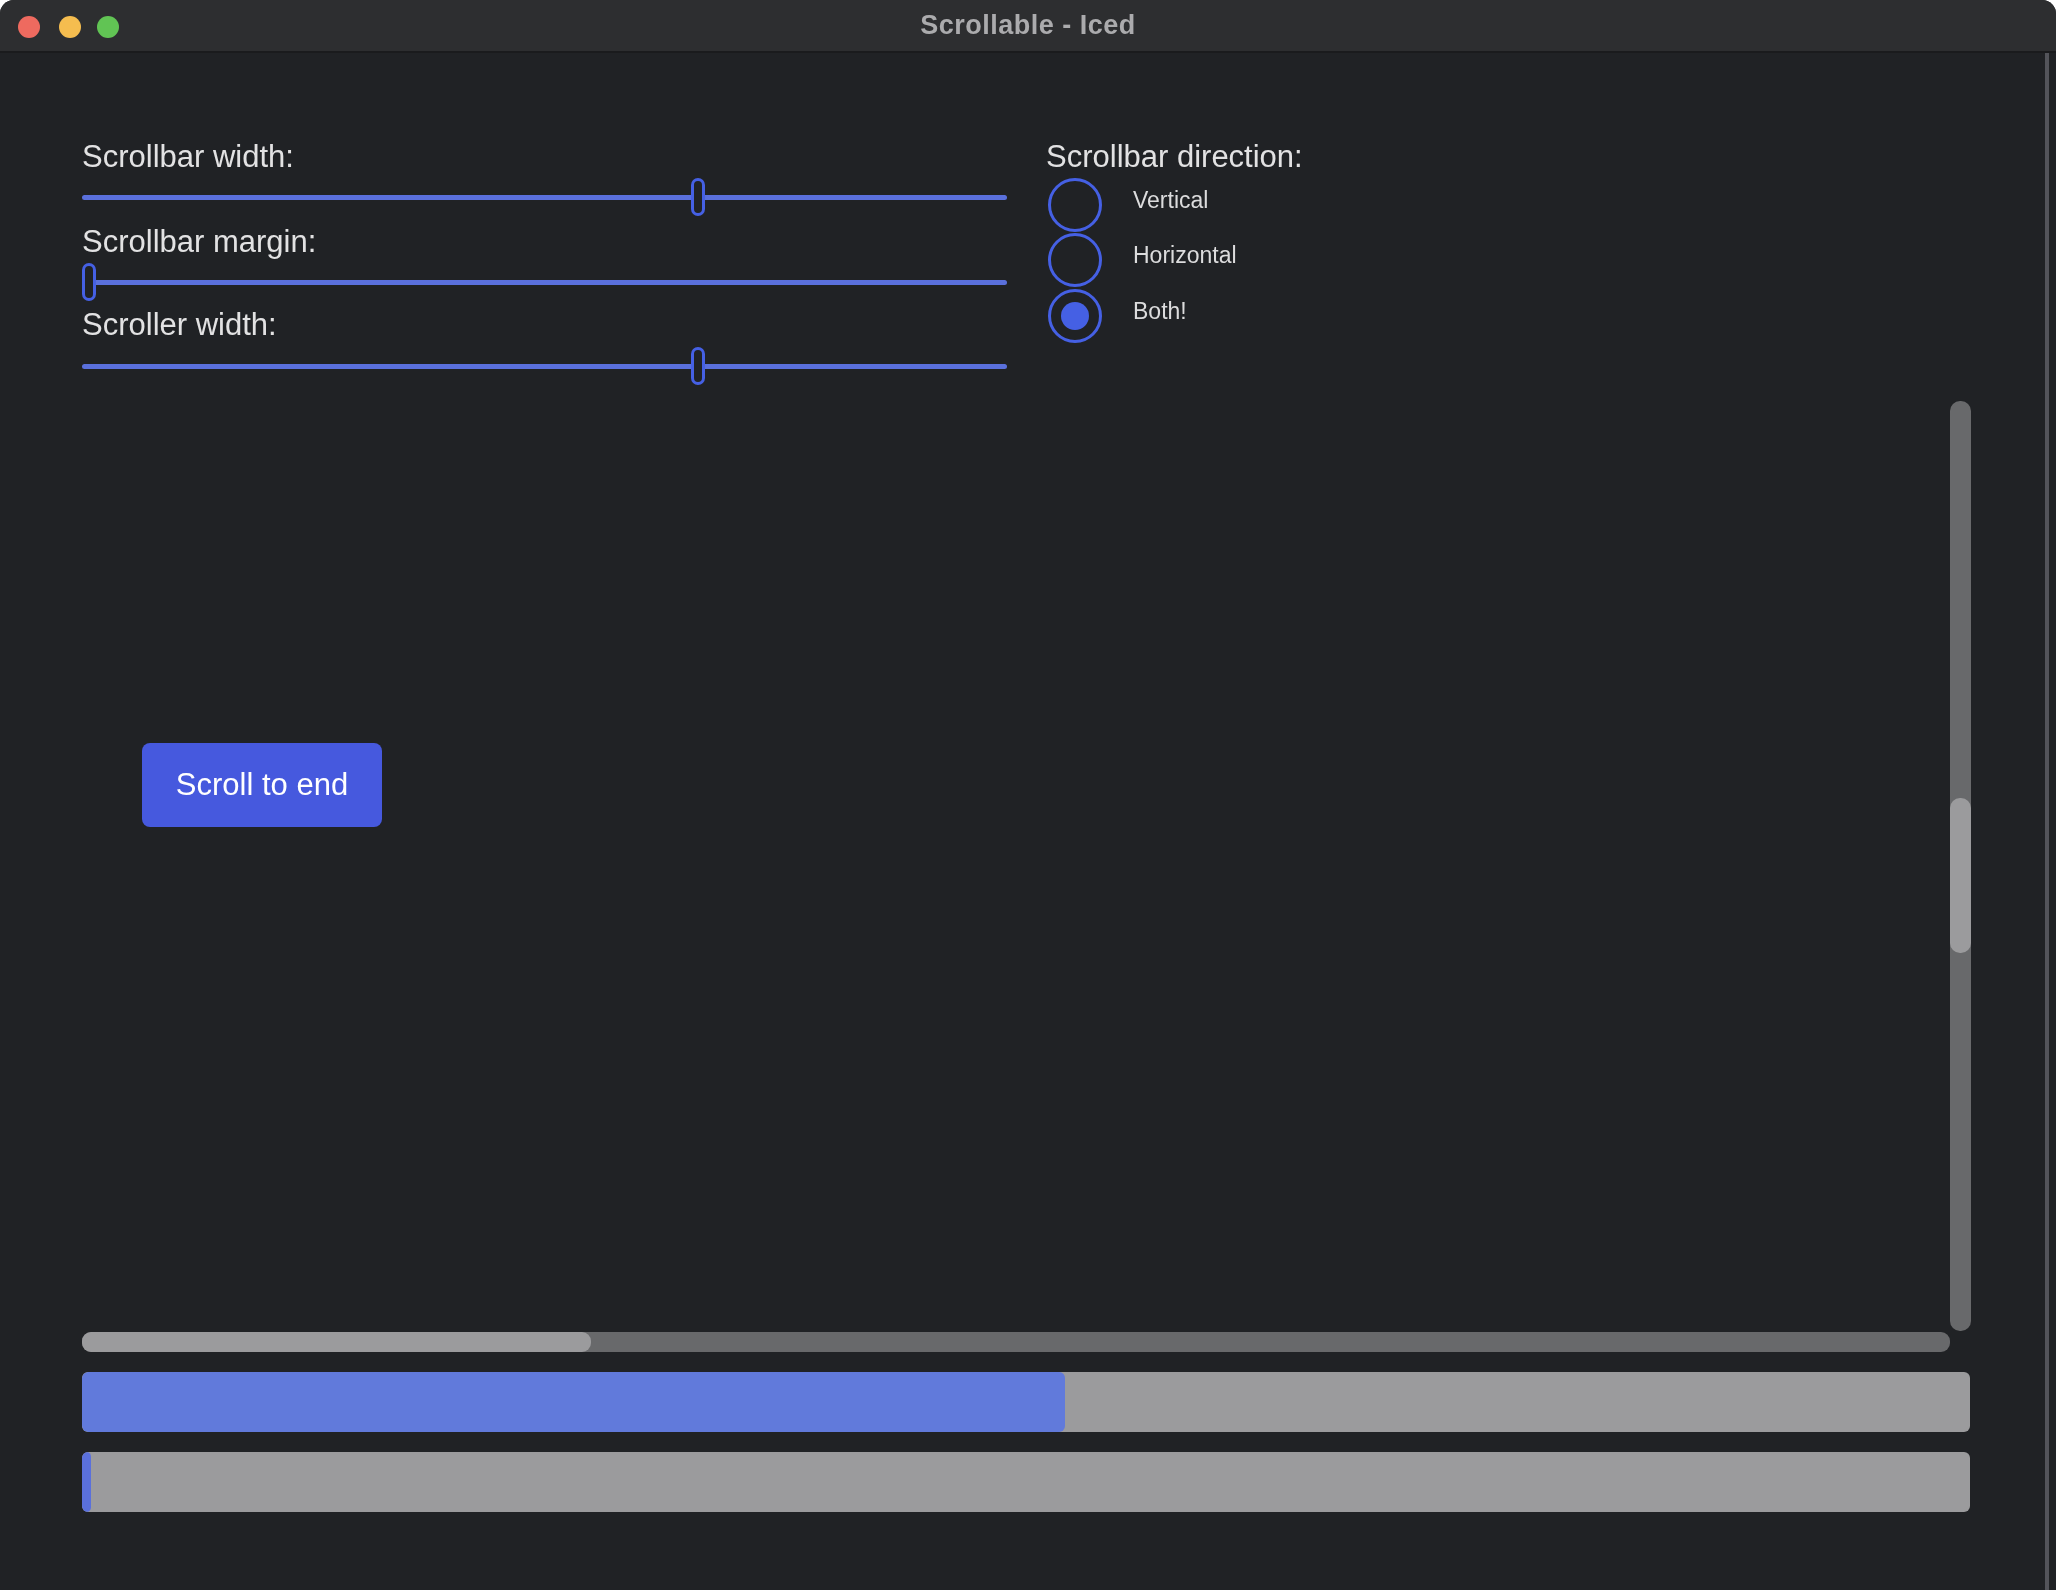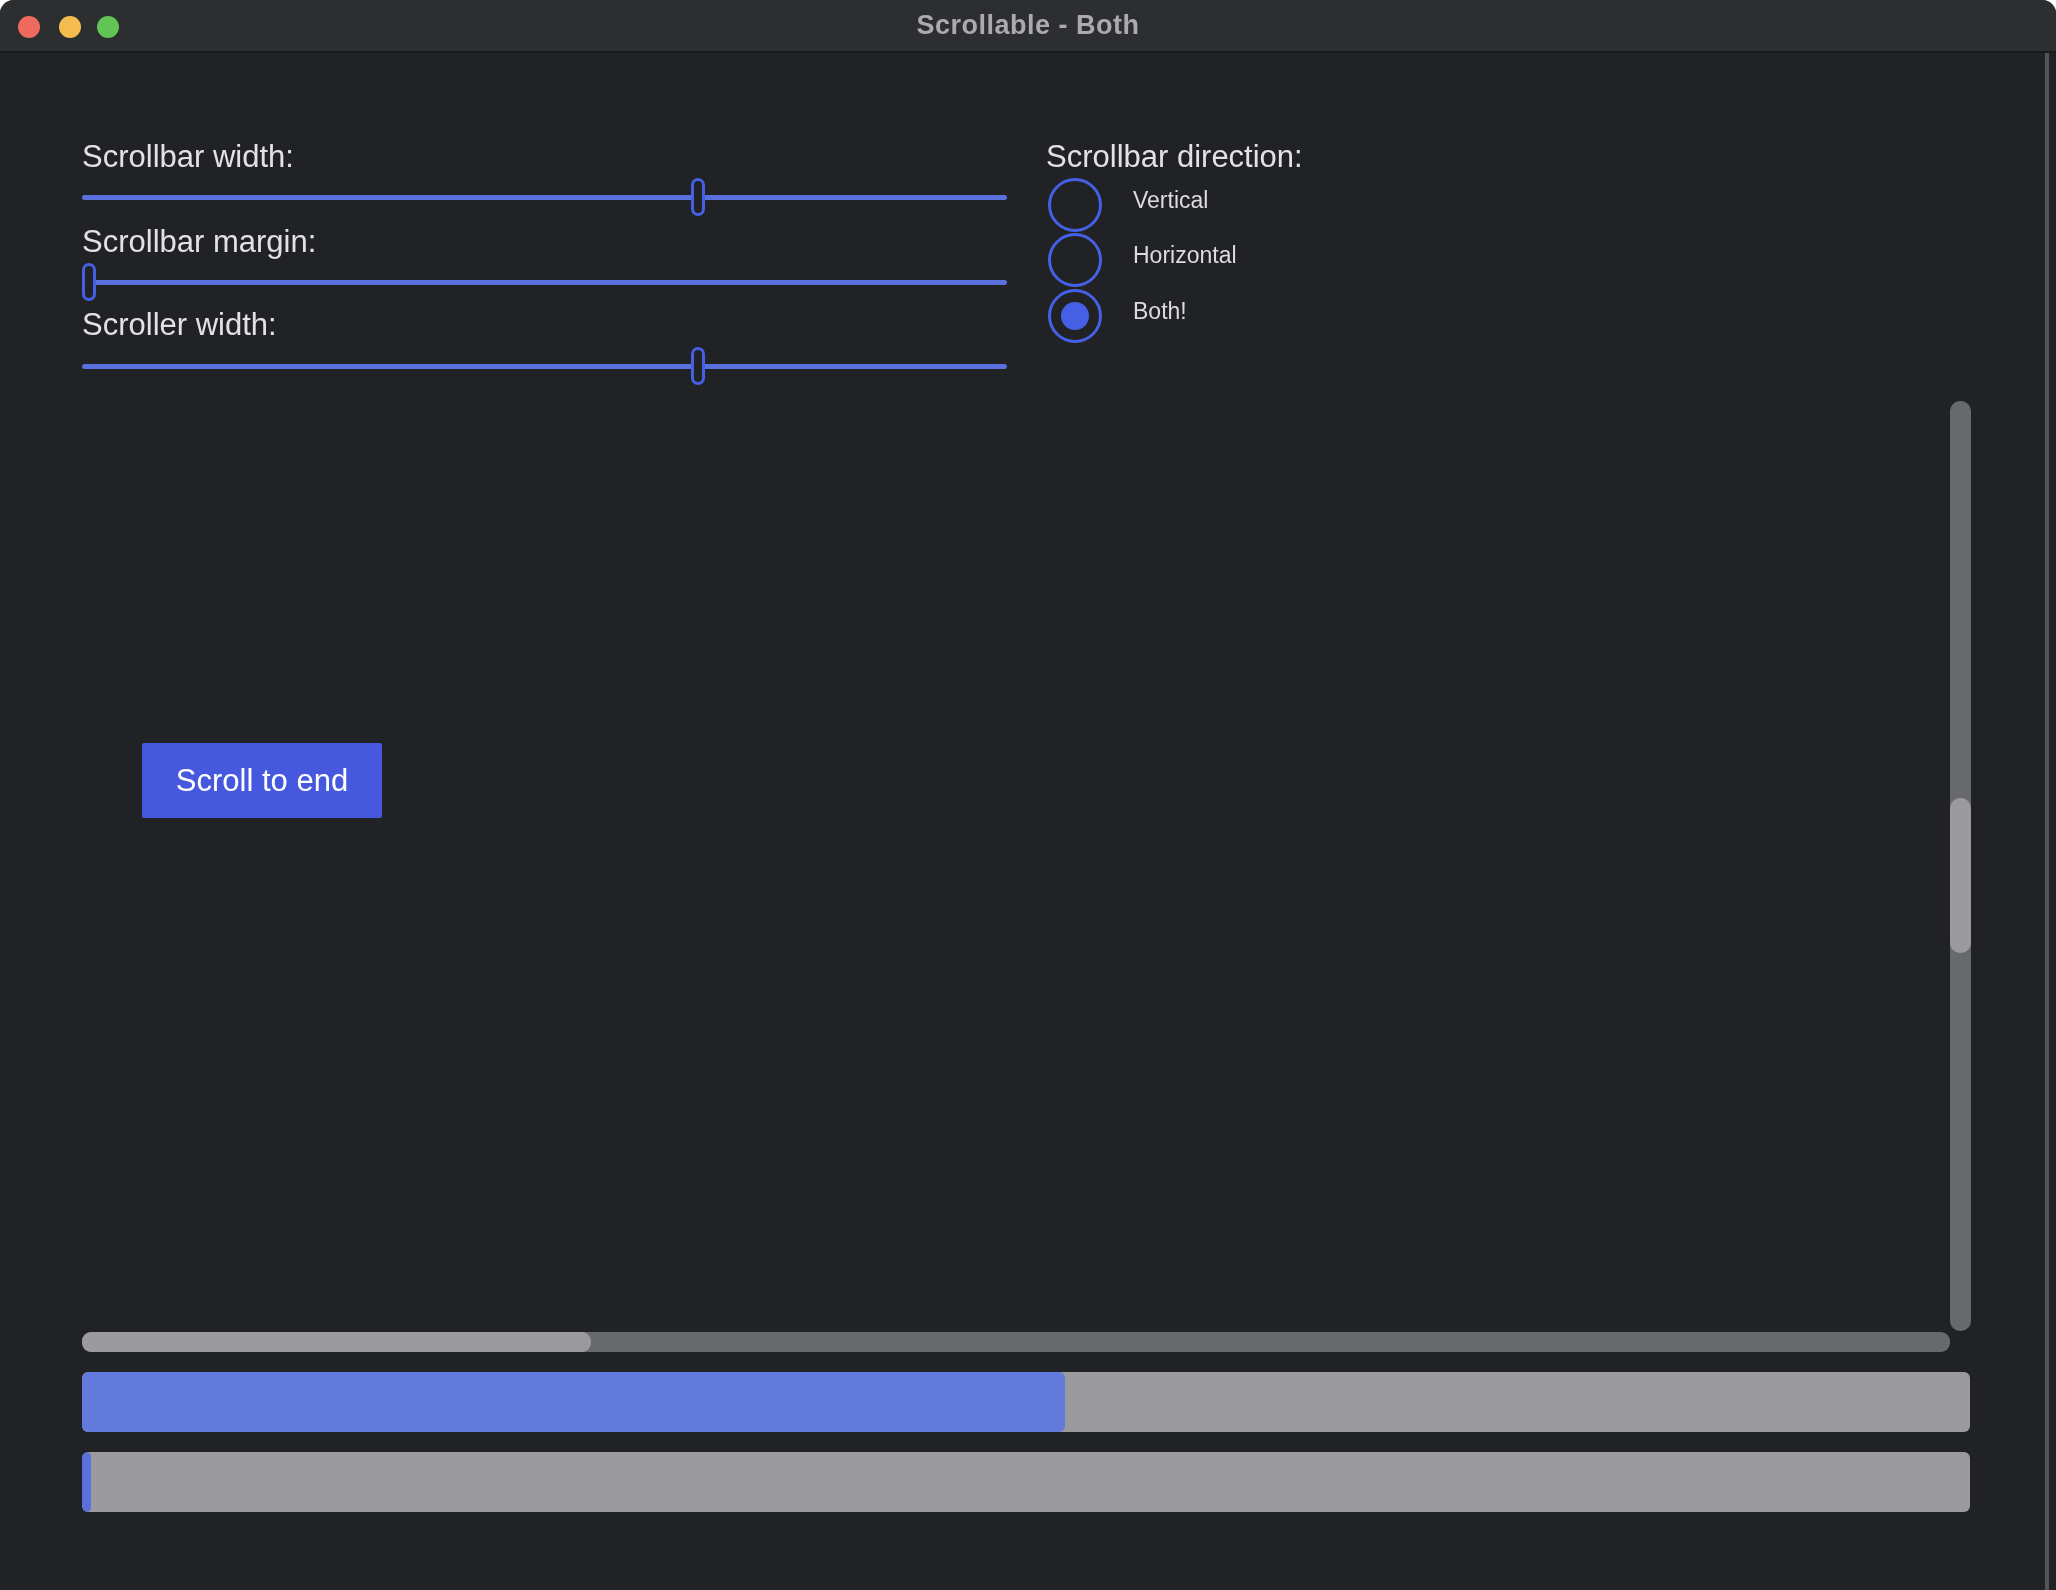--- a/index.html
+++ b/index.html
@@ -68,22 +68,22 @@
   .radio-2 { top: 233px; }
   .radio-3 { top: 289px; }
   .radio-dot { width: 28px; height: 28px; border-radius: 50%; background: #4560e4; }
   .radio-label { position: absolute; left: 1133px; color: #dcdcdd; font-size: 23px; white-space: nowrap; }
   .rlbl-1 { top: 187px; }
   .rlbl-2 { top: 242px; }
   .rlbl-3 { top: 298px; }
 
   
   .scroll-btn {
-    position: absolute; left: 142px; top: 743px; width: 240px; height: 75px;
-    background: #4659de; border: none; border-radius: 2px;
+    position: absolute; left: 142px; top: 743px; width: 240px; height: 84px;
+    background: #4659de; border: none; border-radius: 8px;
     color: #ffffff; font-size: 31px; font-family: "Liberation Sans", sans-serif;
     display: flex; align-items: center; justify-content: center;
     cursor: pointer;
   }
   .status-text {
     position: absolute; left: 461px; top: 762px;
     color: #d9d9da; font-size: 34px; white-space: nowrap;
   }
 
   
@@ -123,21 +123,21 @@
 </style>
 </head>
 <body>
 
 <div class="window">
 
   <div class="titlebar">
     <span class="traffic red"></span>
     <span class="traffic yellow"></span>
     <span class="traffic green"></span>
-    <div class="title">Scrollable - Both</div>
+    <div class="title">Scrollable - Iced</div>
   </div>
 
   <div class="label lbl-sw">Scrollbar width:</div>
   <div class="rail rail-1"></div>
   <div class="handle handle-1"></div>
 
   <div class="label lbl-sm">Scrollbar margin:</div>
   <div class="rail rail-2"></div>
   <div class="handle handle-2"></div>
 

